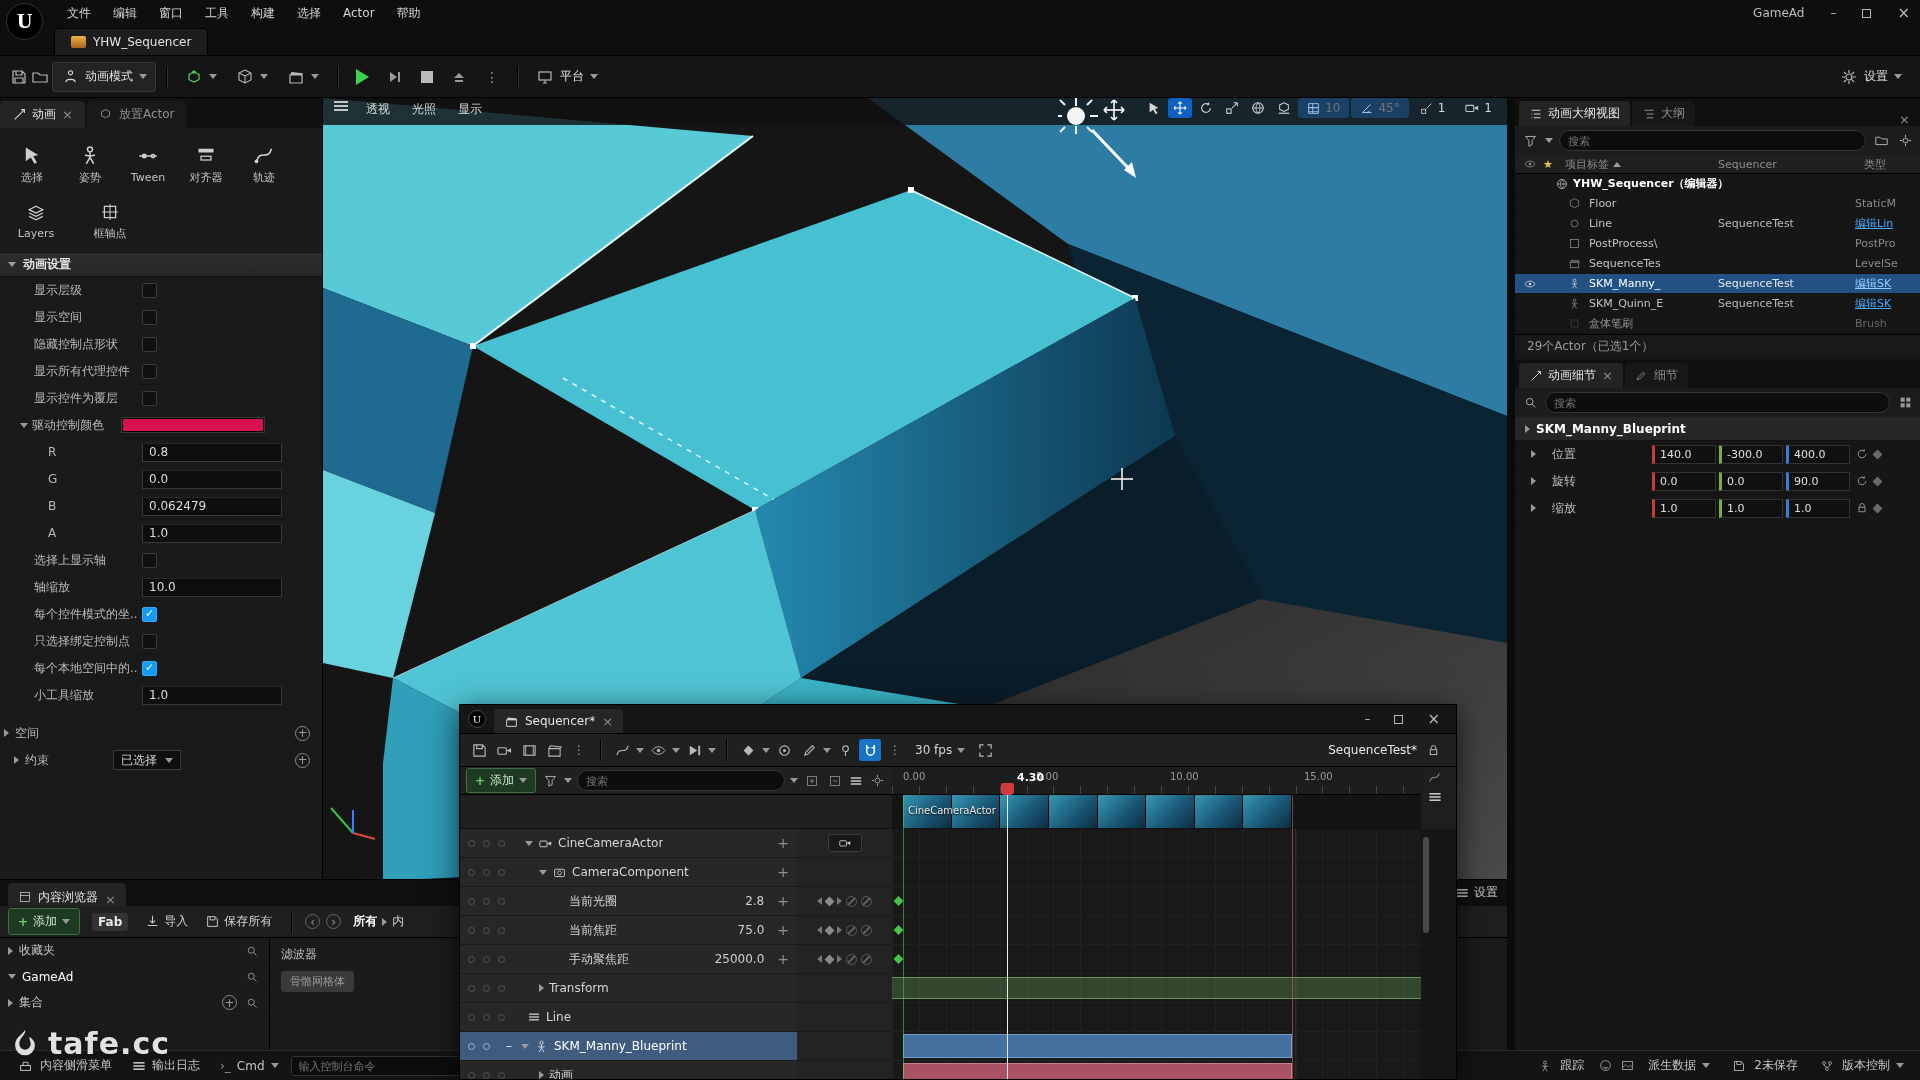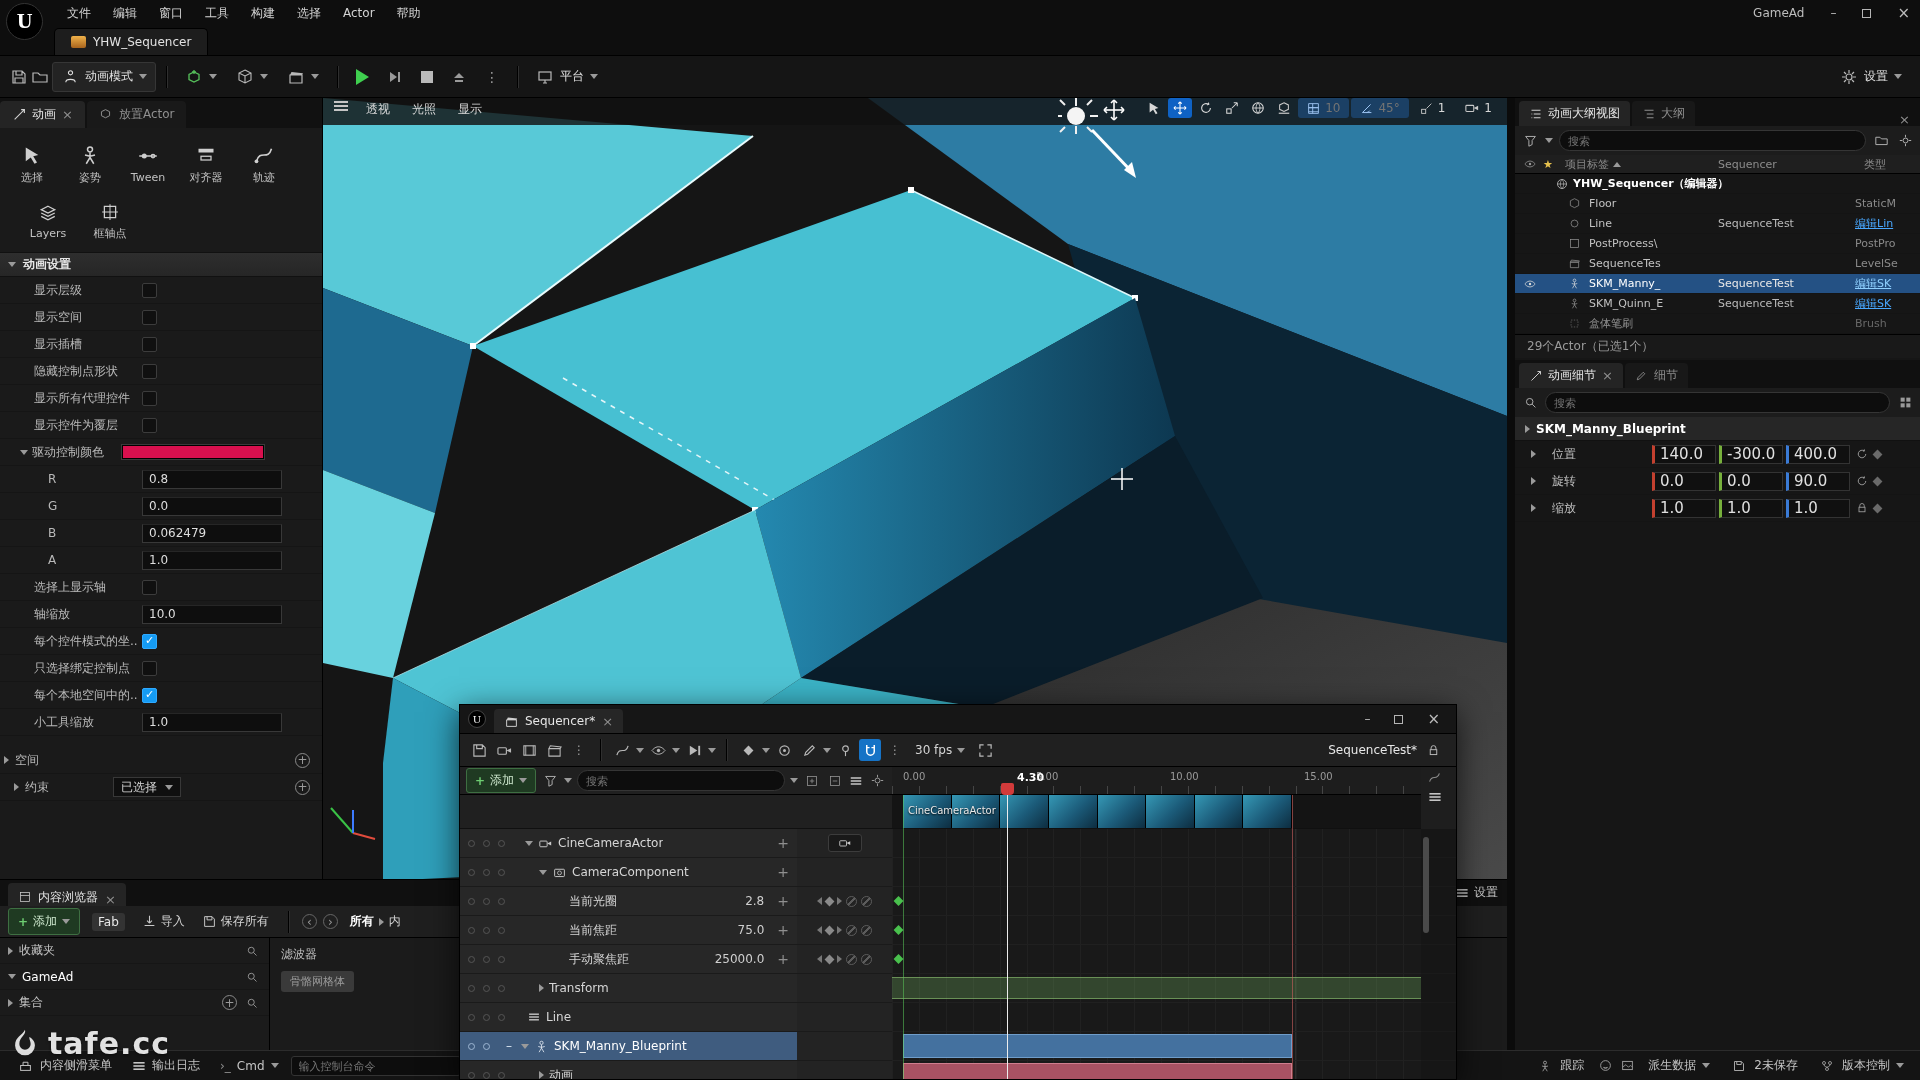--- a/index.html
+++ b/index.html
@@ -37,21 +37,21 @@
 .tri-play{width:0;height:0;border-left:13px solid #3fcf4f;border-top:8px solid transparent;border-bottom:8px solid transparent}
 .stopsq{width:12px;height:12px;background:#b9b9b9}
 
 #leftpanel{position:absolute;left:0;top:98px;width:323px;height:781px;background:#1a1a1a;border-right:1px solid #000}
 .tabstrip{height:30px;background:#111;display:flex;align-items:flex-end}
 .ptab{height:27px;display:flex;align-items:center;gap:6px;padding:0 12px;background:#242424;border-radius:4px 4px 0 0;color:#e8e8e8;margin-right:2px}
 .ptab.off{background:#191919;color:#8f8f8f}
 #tools{display:flex;padding:6px 4px 2px 4px;gap:2px}
 .tool{width:56px;height:62px;display:flex;flex-direction:column;align-items:center;justify-content:center;gap:5px;color:#c2c2c2;border-radius:3px}
 .tool span{font-size:11px}
-#tools2{display:flex;padding:0 4px 6px 20px;gap:6px}
+#tools2{display:flex;padding:0 4px 6px 8px;gap:18px}
 #tools2 .tool{height:48px}
 .sechdr{height:25px;background:linear-gradient(#2e2e2e,#262626);display:flex;align-items:center;gap:7px;padding:0 8px;color:#e6e6e6;font-weight:bold;border-top:1px solid #111;border-bottom:1px solid #111}
 .prow{height:27px;display:flex;align-items:center;padding-left:34px;border-bottom:1px solid #151515;color:#b9b9b9}
 .prow .lab{width:108px;flex:none;white-space:nowrap;overflow:hidden}
 .prow.sub{padding-left:48px}
 .prow.sub .lab{width:94px}
 .swatch{width:142px;height:14px;border:1px solid #000;outline:1px solid #3a3a3a}
 .addc{width:15px;height:15px;border:1px solid #8a8a8a;border-radius:50%;color:#9a9a9a;display:inline-flex;align-items:center;justify-content:center;font-size:12px;line-height:1}
 .ddl{height:20px;background:#0f0f0f;border:1px solid #383838;display:flex;align-items:center;gap:8px;padding:0 7px;color:#d5d5d5}
 
@@ -71,21 +71,21 @@
 .searchrow{height:29px;display:flex;align-items:center;gap:6px;padding:0 6px;background:#1c1c1c}
 .sinput{flex:1;height:21px;background:#0d0d0d;border:1px solid #353535;border-radius:11px;color:#bbb;padding:0 8px;font-size:11px;outline:none}
 .colhdr{height:19px;display:flex;align-items:center;font-size:11px;color:#8c8c8c;background:#1f1f1f;border-bottom:1px solid #000;padding-left:8px}
 .orow{height:20px;display:flex;align-items:center;font-size:11px;color:#c2c2c2;padding-left:8px;border-bottom:1px solid #141414;position:relative}
 .orow.sel{background:#245184;color:#fff}
 .orow .nm{position:absolute;left:74px;white-space:nowrap}
 .orow .md{position:absolute;left:203px;color:#b9b9b9}
 .orow .rt{position:absolute;left:340px;color:#8a8a8a}
 .orow .rt.link{color:#49a8ff;text-decoration:underline}
 .oicon{position:absolute;left:52px;width:14px;height:14px;display:flex;align-items:center;justify-content:center}
-.dfield{height:19px;background:#101010;border:1px solid #333;display:flex;align-items:center;padding:0 5px;color:#e0e0e0;font-size:15px;width:64px}
+.dfield{height:19px;background:#101010;border:1px solid #333;display:flex;align-items:center;padding:0 5px;color:#e0e0e0;font-size:11px;width:64px}
 .bl-x{border-left:3px solid #c3402f}
 .bl-y{border-left:3px solid #77b03c}
 .bl-z{border-left:3px solid #3a7bd6}
 .drow{height:27px;display:flex;align-items:center;gap:3px;padding-left:16px;border-bottom:1px solid #141414}
 .drow .dlab{width:118px;color:#c0c0c0;display:flex;align-items:center;gap:16px}
 
 #drawer{position:absolute;left:0;top:879px;width:1507px;height:171px;background:#1b1b1b;border-top:1px solid #000;z-index:5}
 #drawerhdr{height:26px;background:#101010;display:flex;align-items:flex-end;padding-left:8px;position:relative}
 .dtab{height:23px;background:#242424;border-radius:4px 4px 0 0;display:flex;align-items:flex-end;gap:7px;padding:0 10px;color:#e4e4e4}
 #cbtool{height:32px;display:flex;align-items:center;gap:6px;padding:0 8px;background:#1f1f1f;border-bottom:1px solid #000}
@@ -338,24 +338,20 @@
         <span class="car"></span>
         <span>动画设置</span>
       </div>
 
     <div class="prow">
         <span class="lab">显示层级</span>
         <span class="cb"></span>
       </div>
     <div class="prow">
         <span class="lab">显示空间</span>
-        <span class="cb"></span>
-      </div>
-    <div class="prow">
-        <span class="lab">显示插槽</span>
         <span class="cb"></span>
       </div>
     <div class="prow">
         <span class="lab">隐藏控制点形状</span>
         <span class="cb"></span>
       </div>
     <div class="prow">
         <span class="lab">显示所有代理控件</span>
         <span class="cb"></span>
       </div>
@@ -812,21 +808,21 @@
         <span>设置</span>
       </div>
     </div>
     <div id="cbtool">
       <span class="greenbtn">
           <span style="color:#6ecf72;font-weight:bold">+</span>
           <span>添加</span>
           <span class="car"></span>
         </span>
       <span class="cbitem">
-          <span style="background:#333;border-radius:3px;padding:2px 6px;color:#e8e8e8;font-weight:normal">Fab</span>
+          <span style="background:#333;border-radius:3px;padding:2px 6px;color:#e8e8e8;font-weight:bold">Fab</span>
         </span>
       <span class="cbitem">
           <svg width="13" height="13" viewBox="0 0 16 16">
             <path d="M8 1v9M8 10l-3-3M8 10l3-3M2 13h12" fill="none" stroke="#c9c9c9" stroke-width="1.3"></path>
           </svg>
           <span>导入</span>
         </span>
       <span class="cbitem">
           <svg width="13" height="13" viewBox="0 0 16 16">
             <path d="M2 2h9l3 3v9H2z M5 2v4h6V2" fill="none" stroke="#c9c9c9" stroke-width="1.2"></path>

